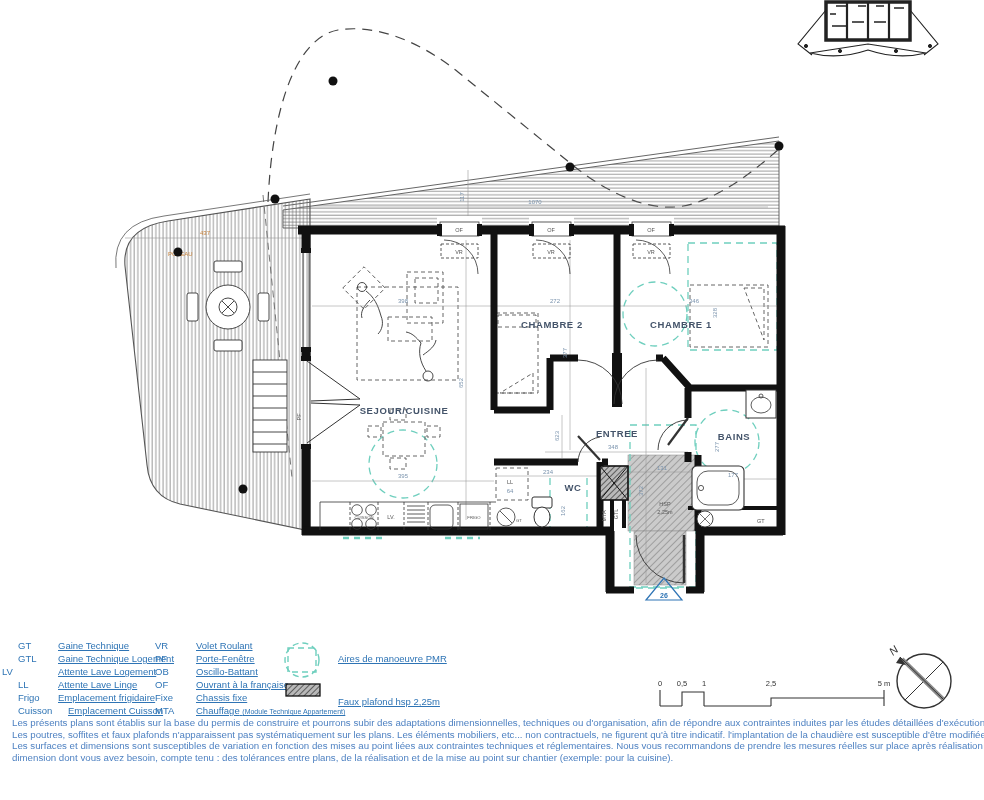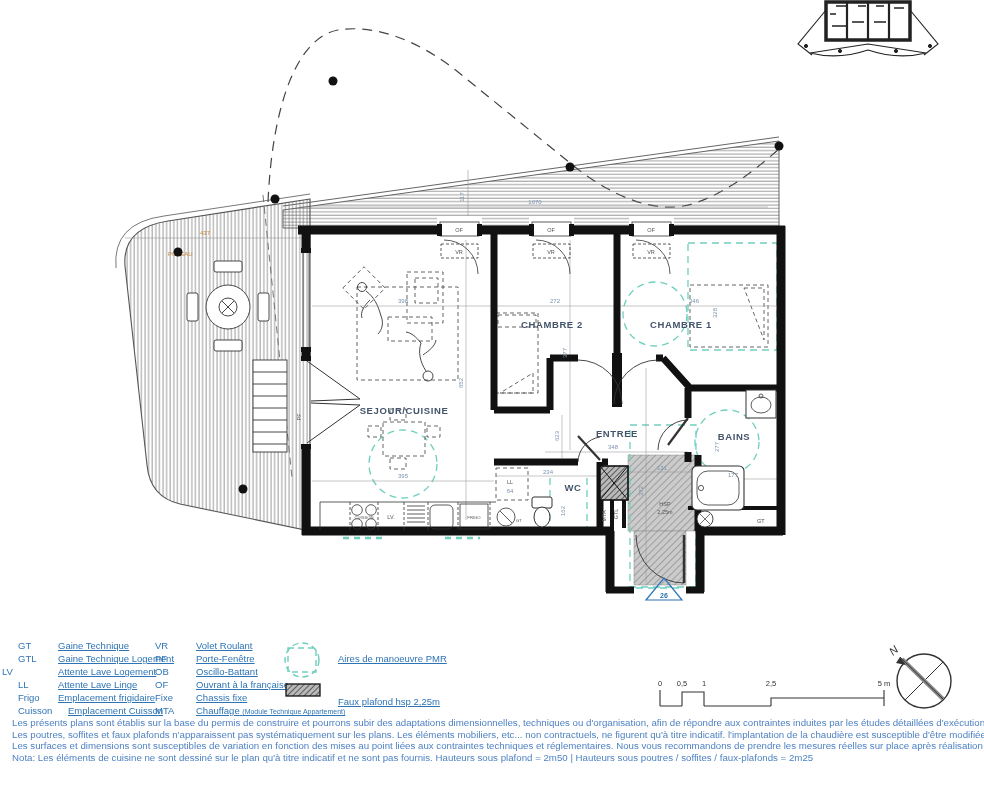--- a/index.html
+++ b/index.html
@@ -353,16 +353,16 @@
     <path d="M250,19 L246,25 L256,27 Z" fill="#333"></path>
     <text x="243" y="18" font-size="11" font-style="italic" fill="#333" transform="rotate(-40,243,18)">N</text>
   </g>
 </svg>
 
 
 <div id="notes">
   <div>Les présents plans sont établis sur la base du permis de construire et pourrons subir des adaptations dimensionnelles, techniques ou d'organisation, afin de répondre aux contraintes induites par les études détaillées d'exécution.</div>
   <div>Les poutres, soffites et faux plafonds n'apparaissent pas systématiquement sur les plans. Les éléments mobiliers, etc... non contractuels, ne figurent qu'à titre indicatif. l'implantation de la chaudière est susceptible d'être modifiée.</div>
   <div>Les surfaces et dimensions sont susceptibles de variation en fonction des mises au point liées aux contraintes techniques et réglementaires. Nous vous recommandons de prendre les mesures réelles sur place après réalisation pour la</div>
-  <div>Nota: Les éléments de cuisine ne sont dessiné sur le plan qu'à titre indicatif et ne sont pas fournis. Hauteurs sous plafond = 2m50 | Hauteurs sous poutres / soffites / faux-plafonds = 2m25</div>
+  <div>dimension dont vous avez besoin, compte tenu : des tolérances entre plans, de la réalisation et de la mise au point sur chantier (exemple: pour la cuisine).</div>
 </div>
 
 </div>
 
 </body></html>

